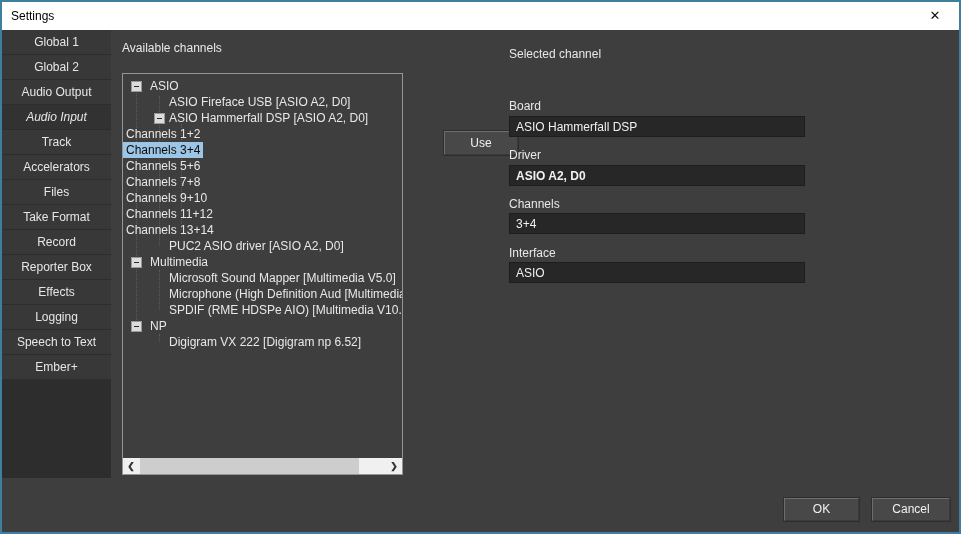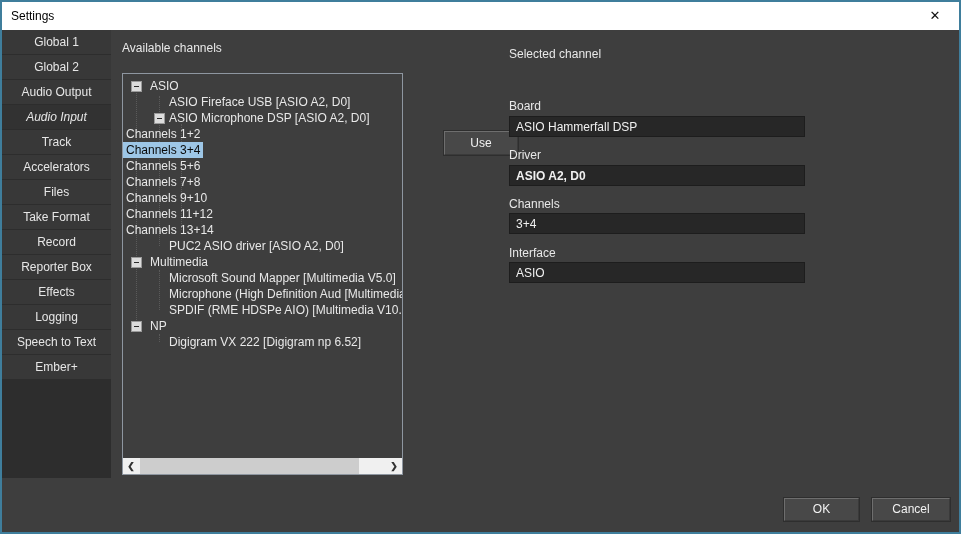--- a/index.html
+++ b/index.html
@@ -124,21 +124,21 @@
           </span>
         <span class="tlabel">ASIO</span>
       </div>
       <div class="trow lvl1">
         <span class="tlabel">ASIO Fireface USB [ASIO A2, D0]</span>
       </div>
       <div class="trow lvl1">
         <span class="exp">
             <span class="minus"></span>
           </span>
-        <span class="tlabel">ASIO Microphone DSP [ASIO A2, D0]</span>
+        <span class="tlabel">ASIO Hammerfall DSP [ASIO A2, D0]</span>
       </div>
       <div class="trow lvl2">
         <span class="tlabel">Channels 1+2</span>
       </div>
       <div class="trow lvl2">
         <span class="tlabel sel">Channels 3+4</span>
       </div>
       <div class="trow lvl2">
         <span class="tlabel">Channels 5+6</span>
       </div>

